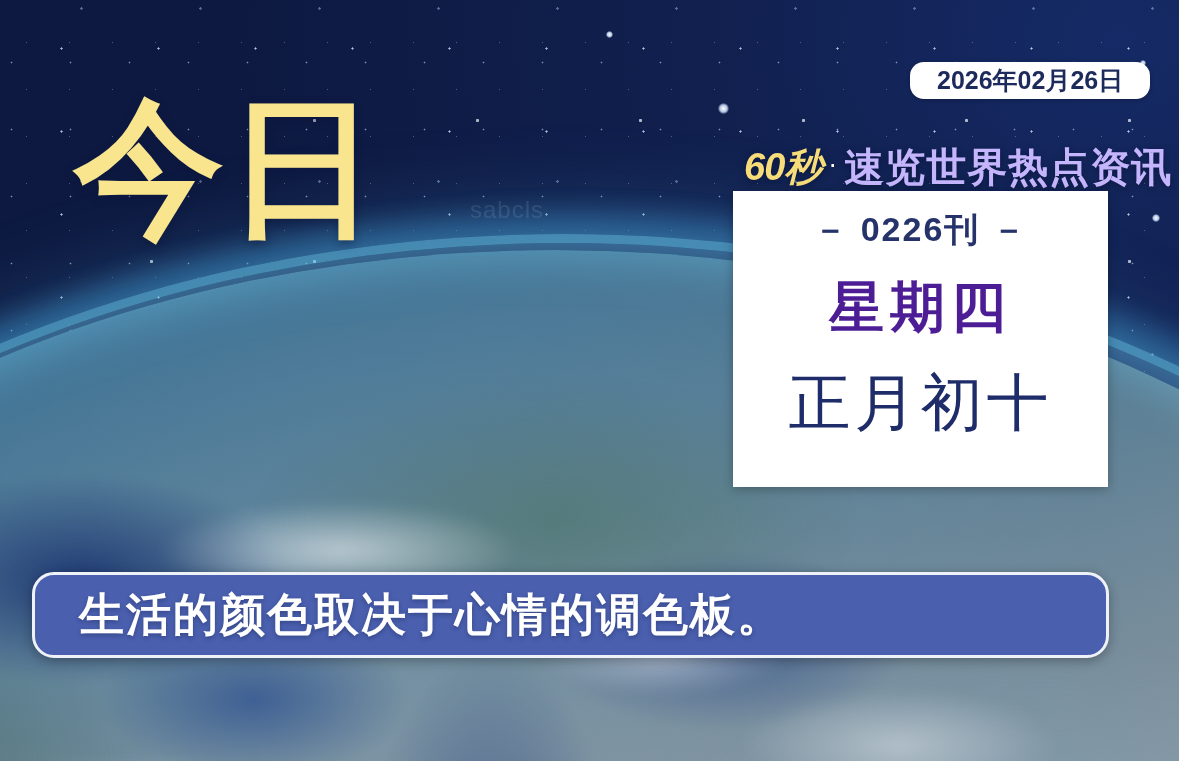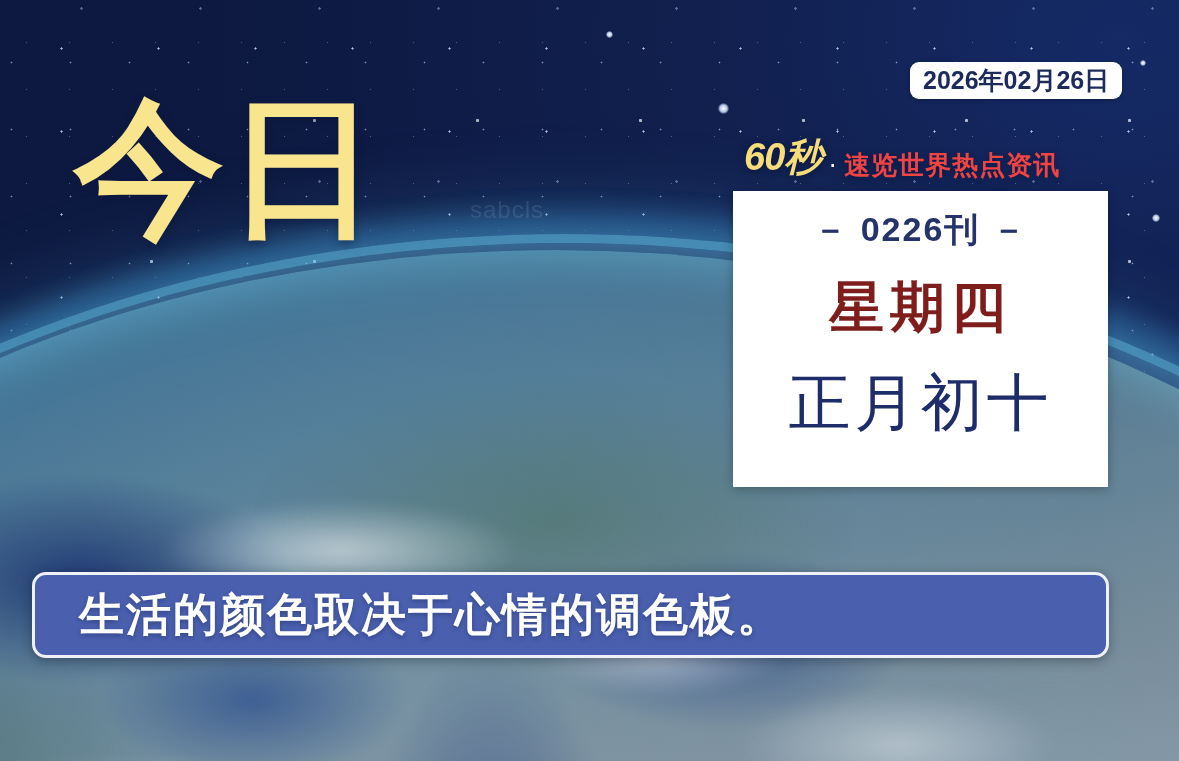--- a/index.html
+++ b/index.html
@@ -163,64 +163,64 @@
     margin-left: -12px;
     text-shadow: 0 3px 12px rgba(10,20,60,0.40);
   }
 
   
   .date-pill {
     position: absolute;
     left: 910px;
     top: 62px;
     height: 37px;
-    padding: 0 13px;
+    padding: 0 27px;
     display: flex;
     align-items: center;
     justify-content: center;
     background: #ffffff;
-    border-radius: 9px;
+    border-radius: 14px;
     box-shadow: 0 1px 4px rgba(0,0,0,0.25);
   }
   .date-pill span {
     font-size: 25px;
     font-weight: 700;
     color: #1d2a5c;
     letter-spacing: 0px;
     white-space: nowrap;
   }
 
   
   .tagline {
     position: absolute;
     left: 744px;
-    top: 132px;
+    top: 140px;
     display: flex;
-    align-items: flex-end;
+    align-items: center;
     white-space: nowrap;
   }
   .tag-60 {
     font-size: 38px;
     font-weight: 700;
     color: #f6dd79;
     font-style: italic;
     letter-spacing: -1px;
     text-shadow: 0 2px 6px rgba(5,12,40,0.5);
   }
   .tag-dot {
     font-size: 27px;
     color: #ffffff;
     margin: 0 7px;
     position: relative;
     top: -3px;
   }
   .tag-rest {
-    font-size: 26px;
-    font-weight: 700;
-    color: #ef4444;
+    font-size: 40px;
+    font-weight: 700;
+    color: #c4b5fd;
     letter-spacing: 1px;
     text-shadow: 0 2px 6px rgba(5,12,40,0.5);
   }
 
   
   .card {
     position: absolute;
     left: 733px;
     top: 191px;
     width: 375px;
@@ -238,21 +238,21 @@
     font-size: 34px;
     font-weight: 700;
     color: #26336b;
     letter-spacing: 2px;
     white-space: nowrap;
   }
   .card-week {
     margin-top: 18px;
     font-size: 55px;
     font-weight: 700;
-    color: #7f1d1d;
+    color: #4c1d95;
     letter-spacing: 6px;
     white-space: nowrap;
   }
   .card-lunar {
     margin-top: 16px;
     font-size: 62px;
     font-weight: 400;
     color: #1e2d69;
     letter-spacing: 4px;
     white-space: nowrap;
@@ -261,21 +261,21 @@
   
   .quote-banner {
     position: absolute;
     left: 32px;
     top: 572px;
     width: 1077px;
     height: 86px;
     box-sizing: border-box;
     background: #4a5fae;
     border: 3px solid #eef1f8;
-    border-radius: 14px;
+    border-radius: 22px;
     display: flex;
     align-items: center;
     box-shadow: 0 3px 12px rgba(0,0,0,0.30);
   }
   .quote-text {
     font-size: 45px;
     font-weight: 700;
     color: #ffffff;
     letter-spacing: 2px;
     margin-left: 44px;

